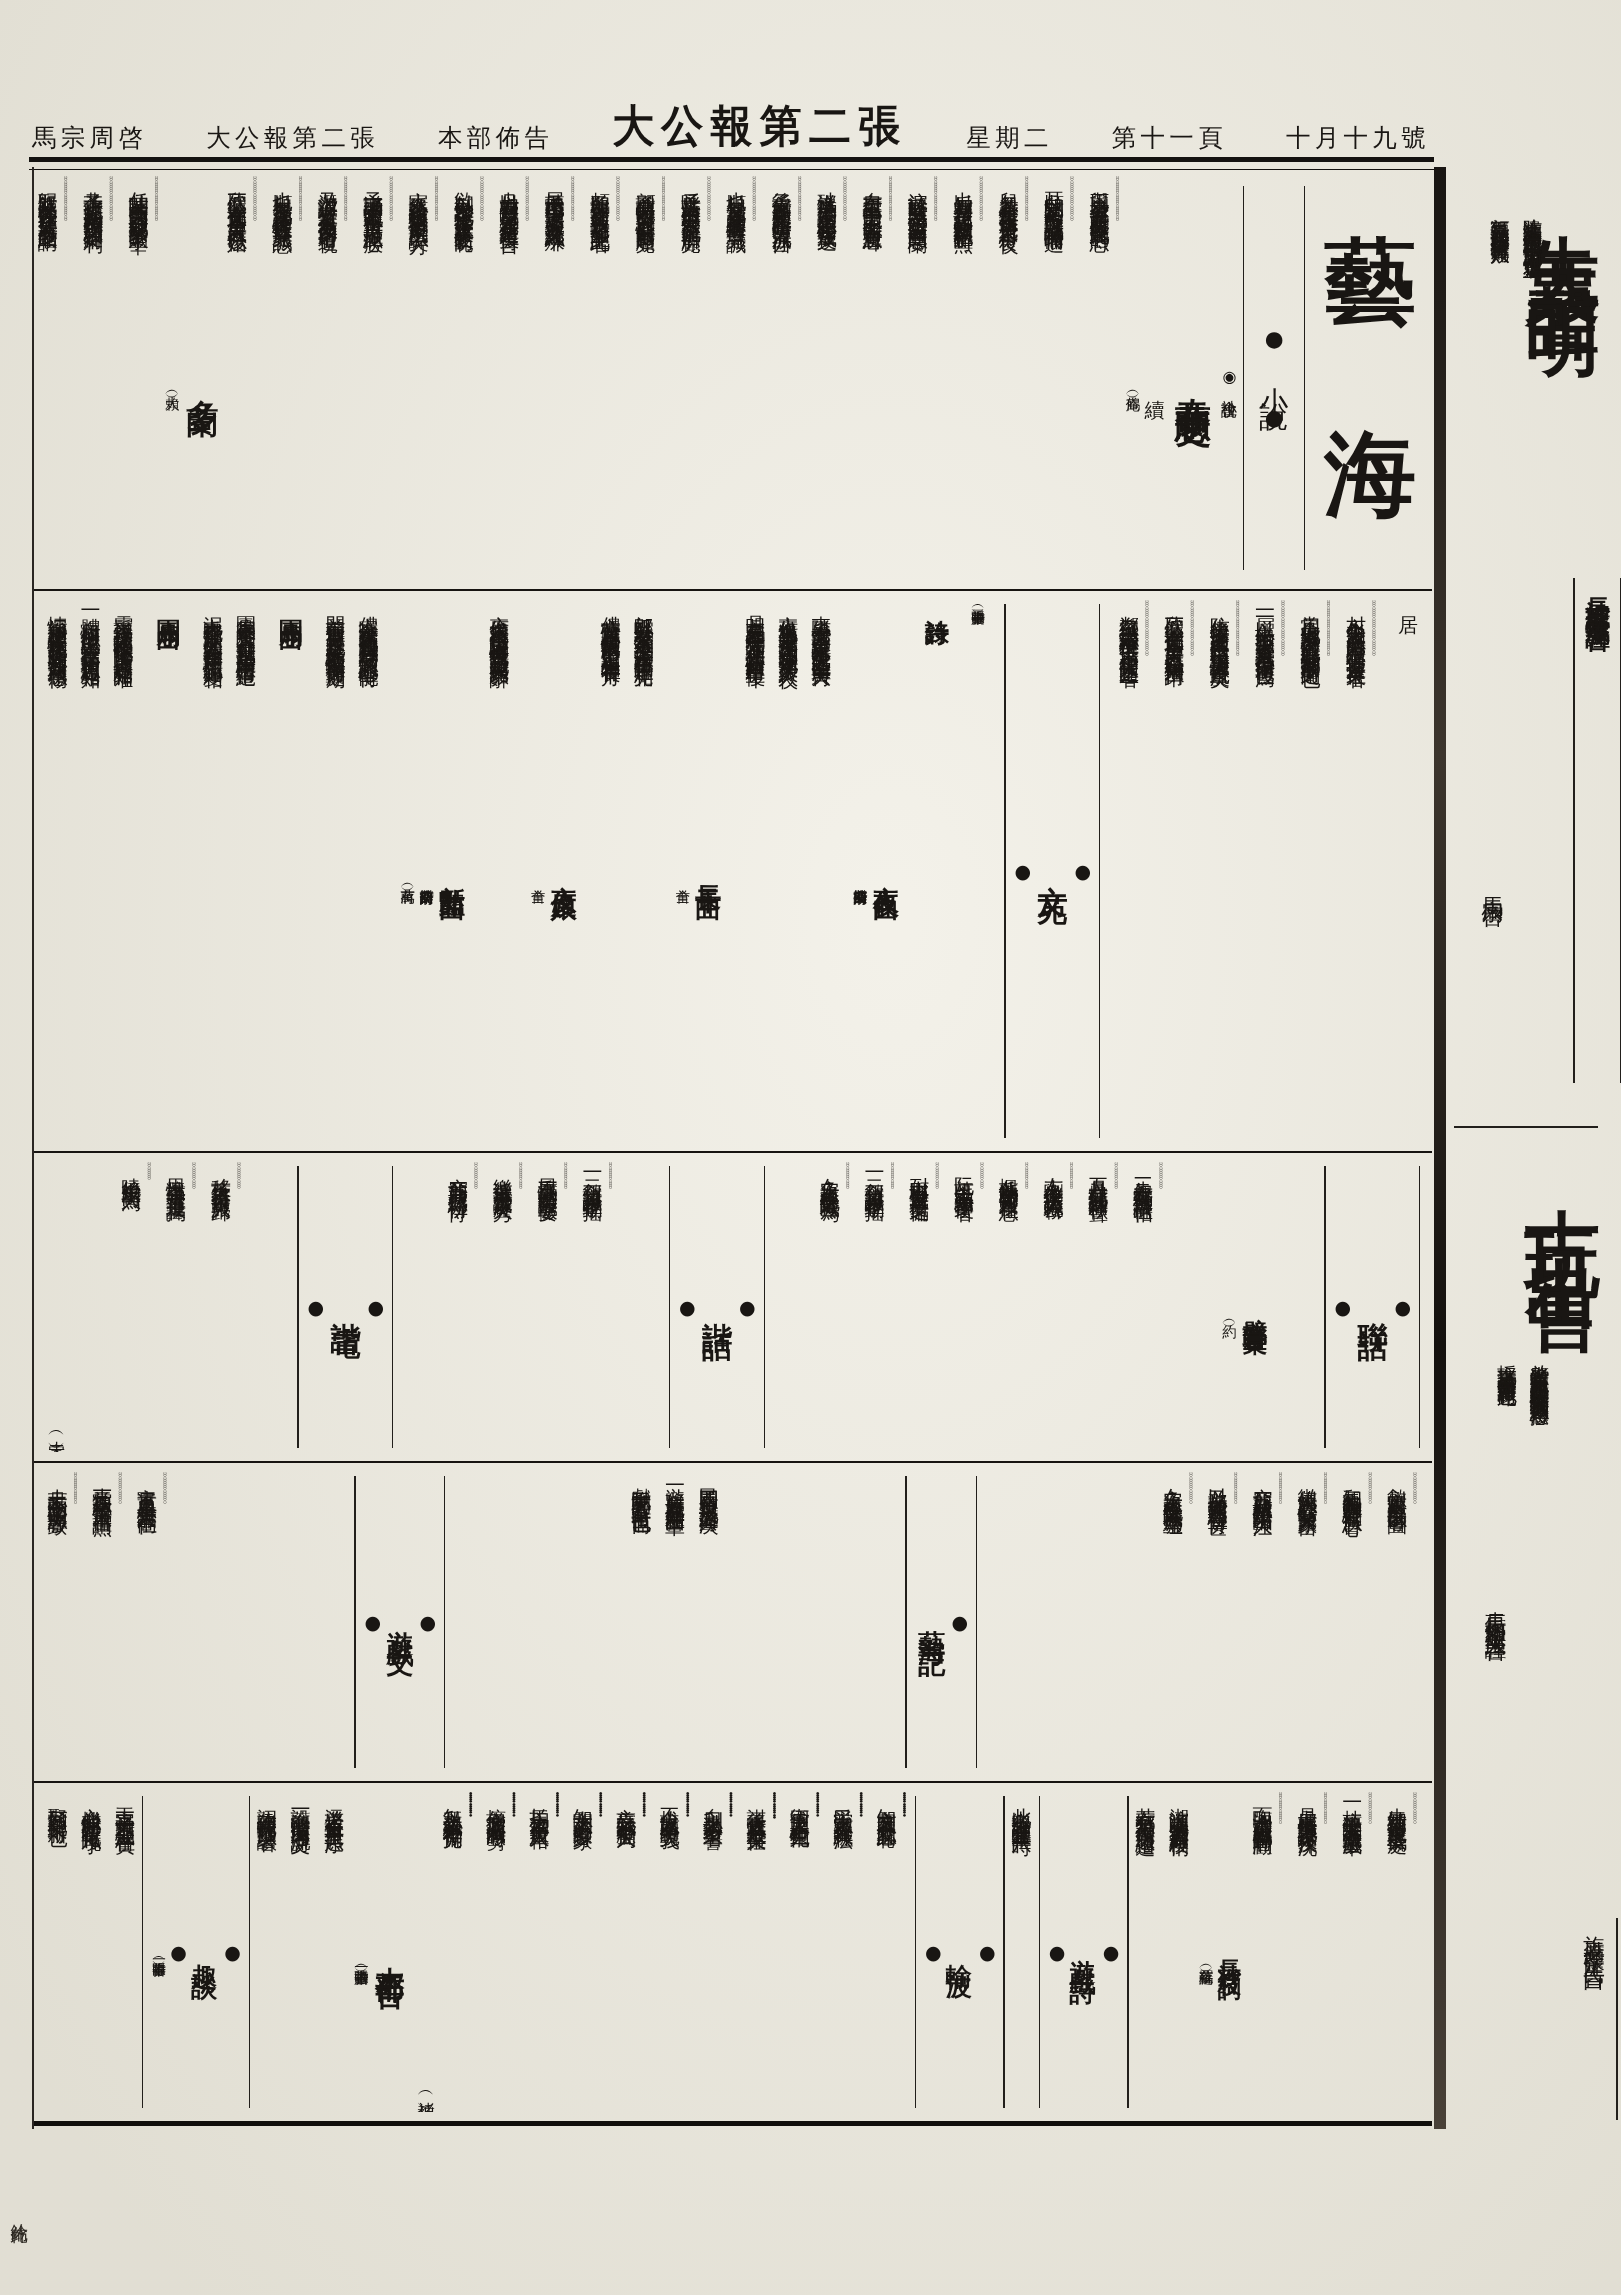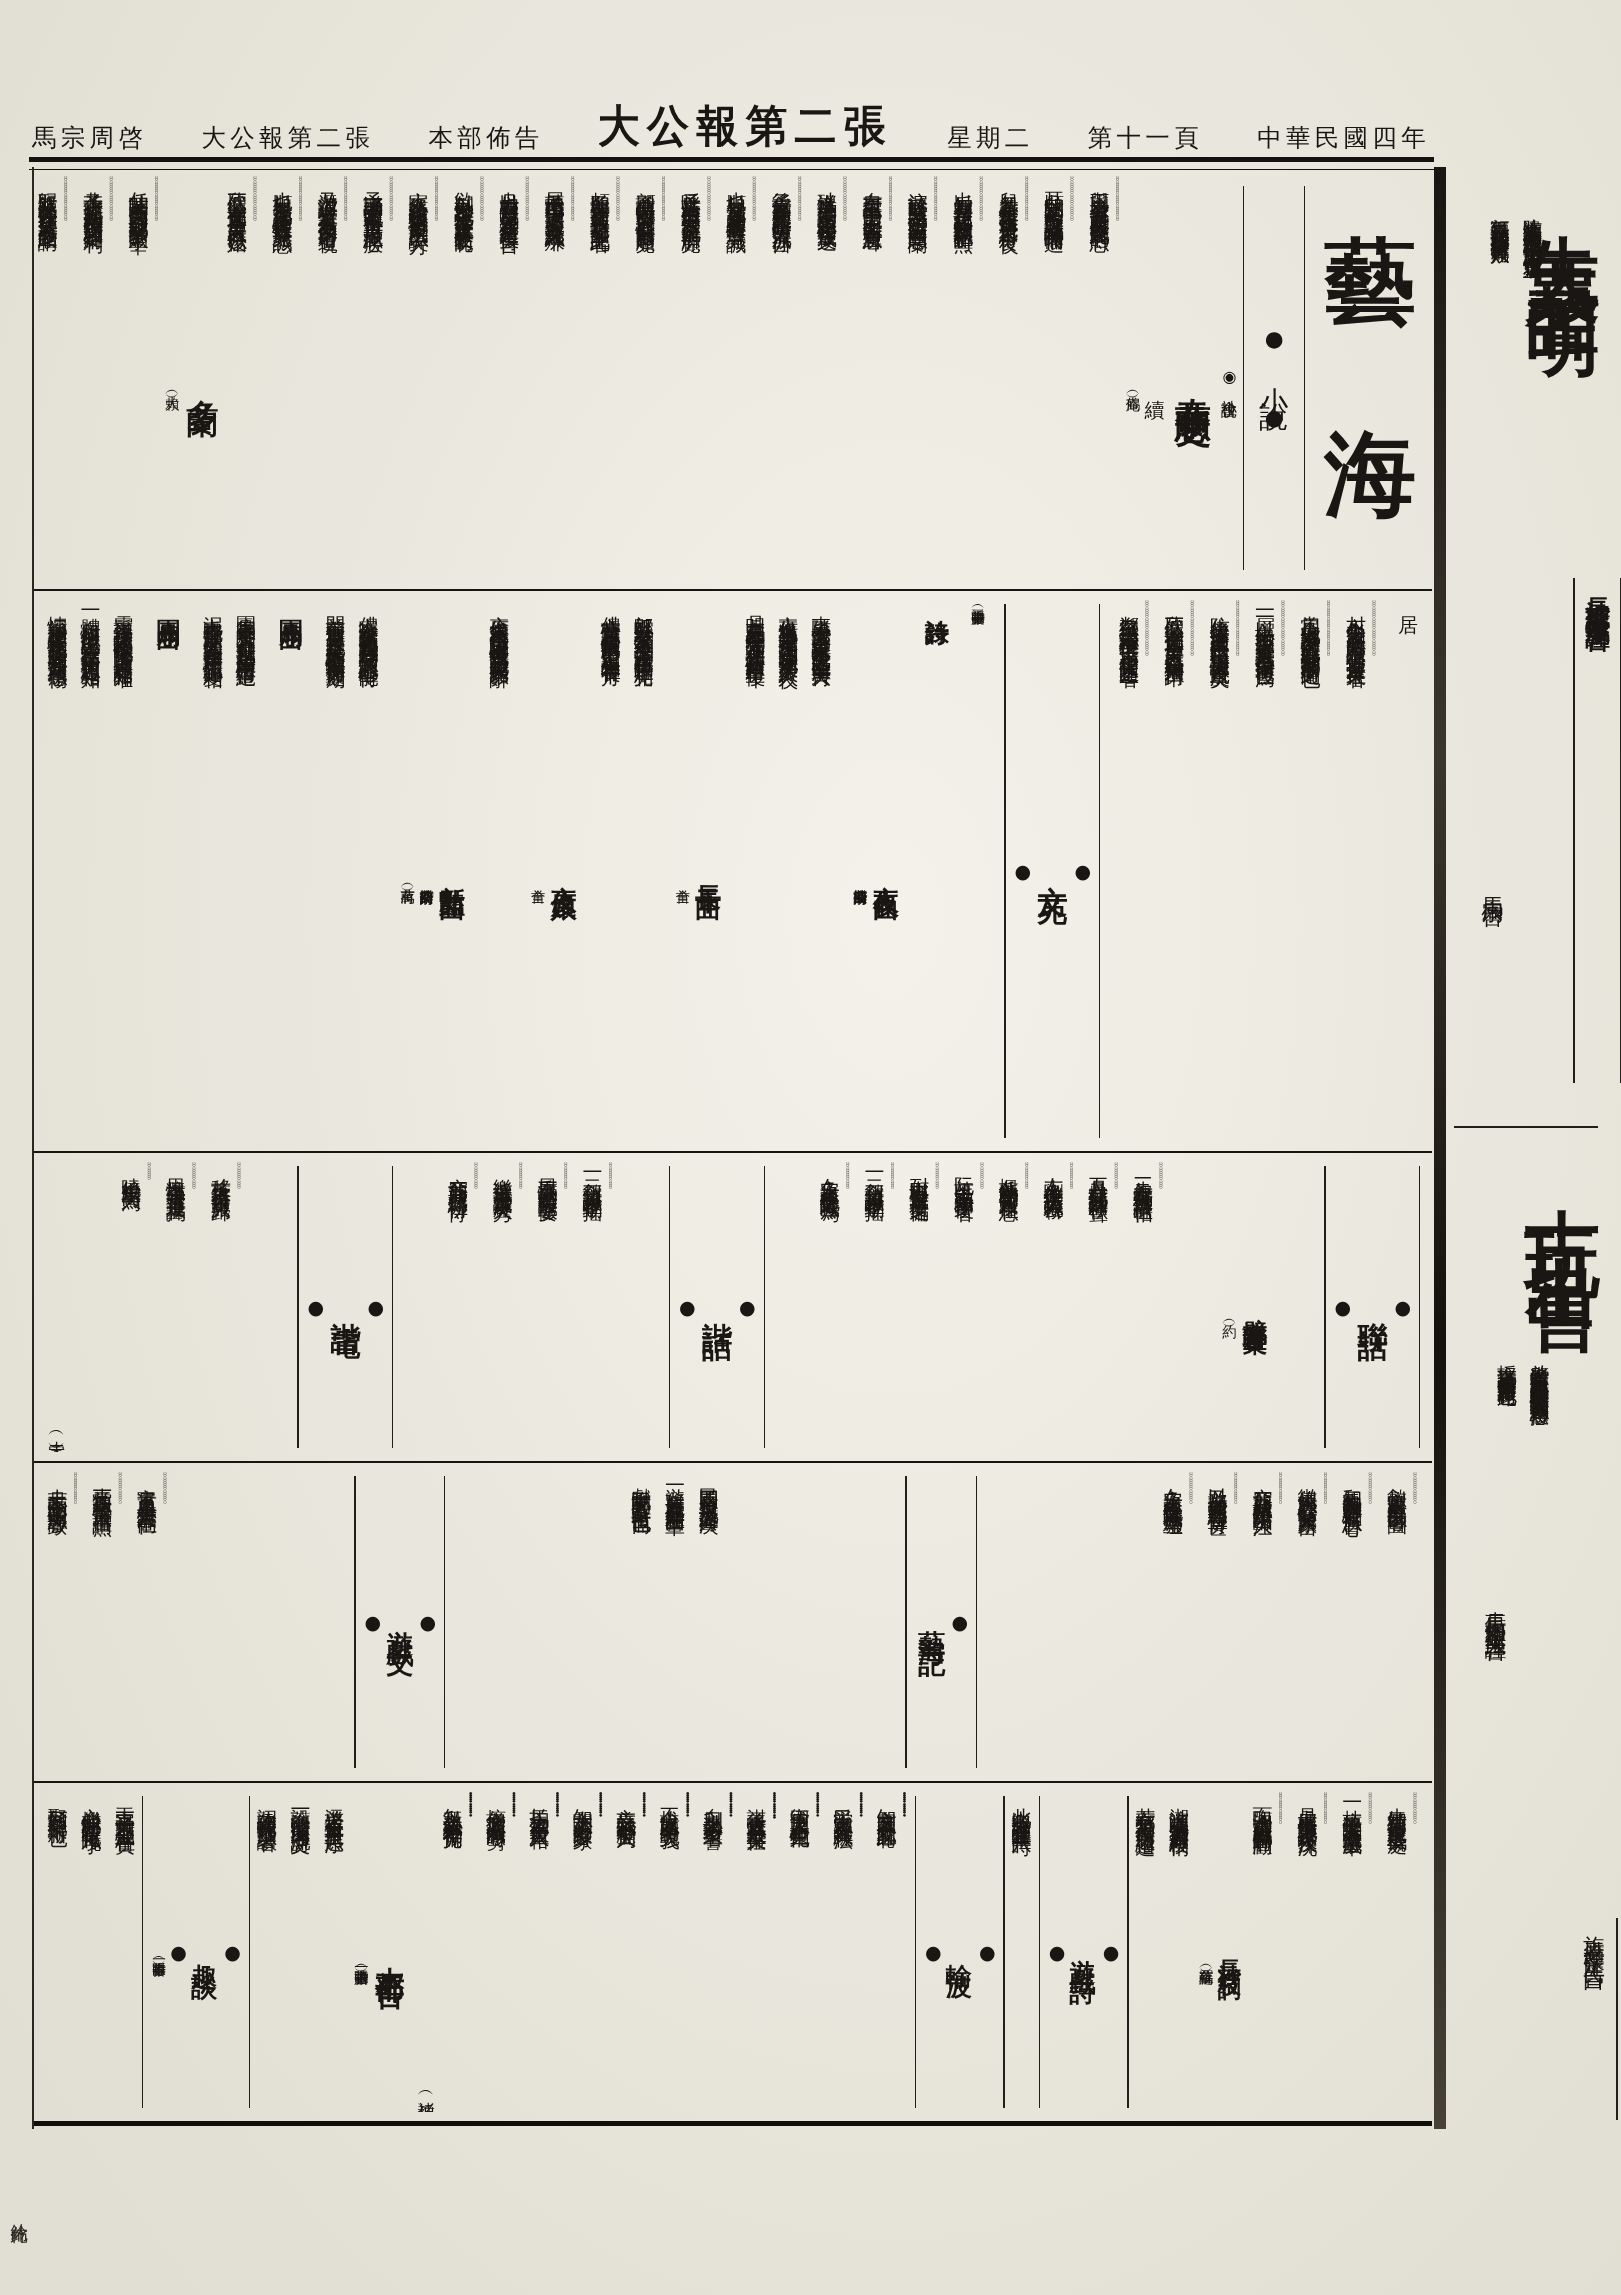--- a/index.html
+++ b/index.html
@@ -73,21 +73,21 @@
          font-size:17.3px;letter-spacing:1.4px;color:#2c2822;}
   .chastity{writing-mode:vertical-rl;text-orientation:upright;font-size:21.6px;letter-spacing:4.3px;
             border-right:2.9px solid #221f1b;padding-right:7.2px;white-space:nowrap;}
 </style>
 </head>
 <body>
 
 <div class="paper-tex"></div>
 
 <div class="tophdr">
-  <div class="hitem">中華民國四年</div>
+  <div class="hitem">十月十九號</div>
   <div class="hitem">第十一頁</div>
   <div class="hitem">星期二</div>
   <div class="hitem hpaper">大公報第二張</div>
   <div class="hitem">本部佈告</div>
   <div class="hitem">大公報第二張</div>
   <div class="hitem">馬宗周啓</div>
 </div>
 <div class="toprule"></div>
 
 <div class="main">

